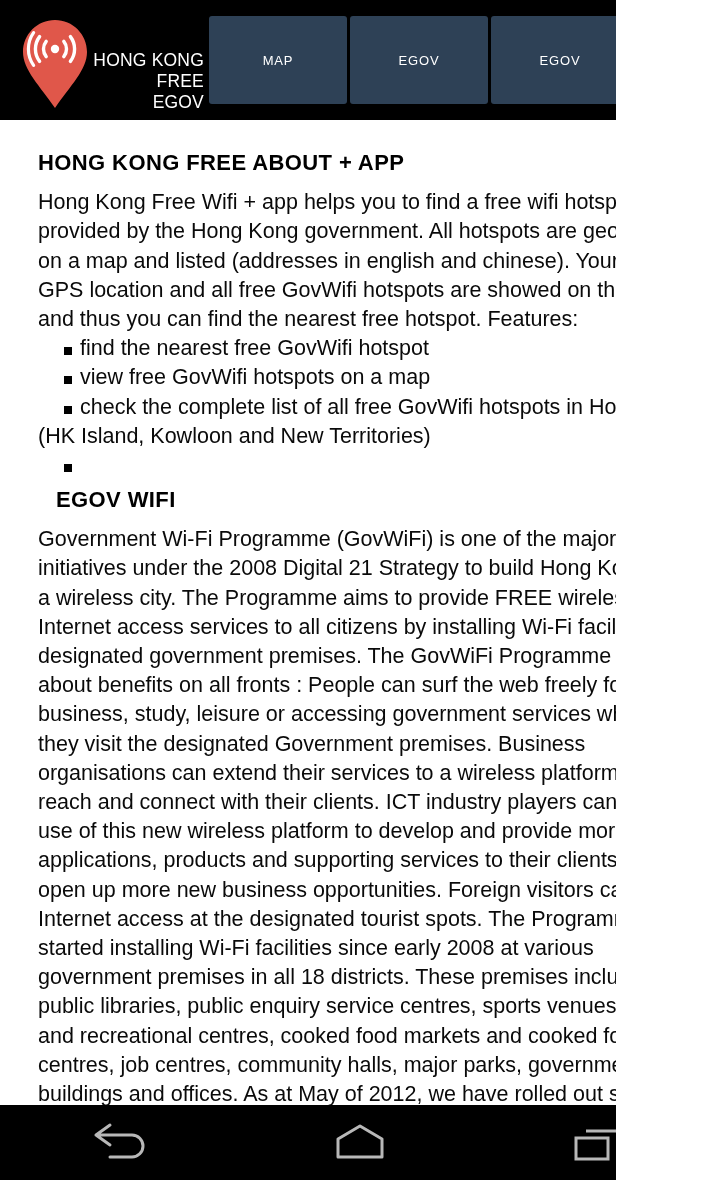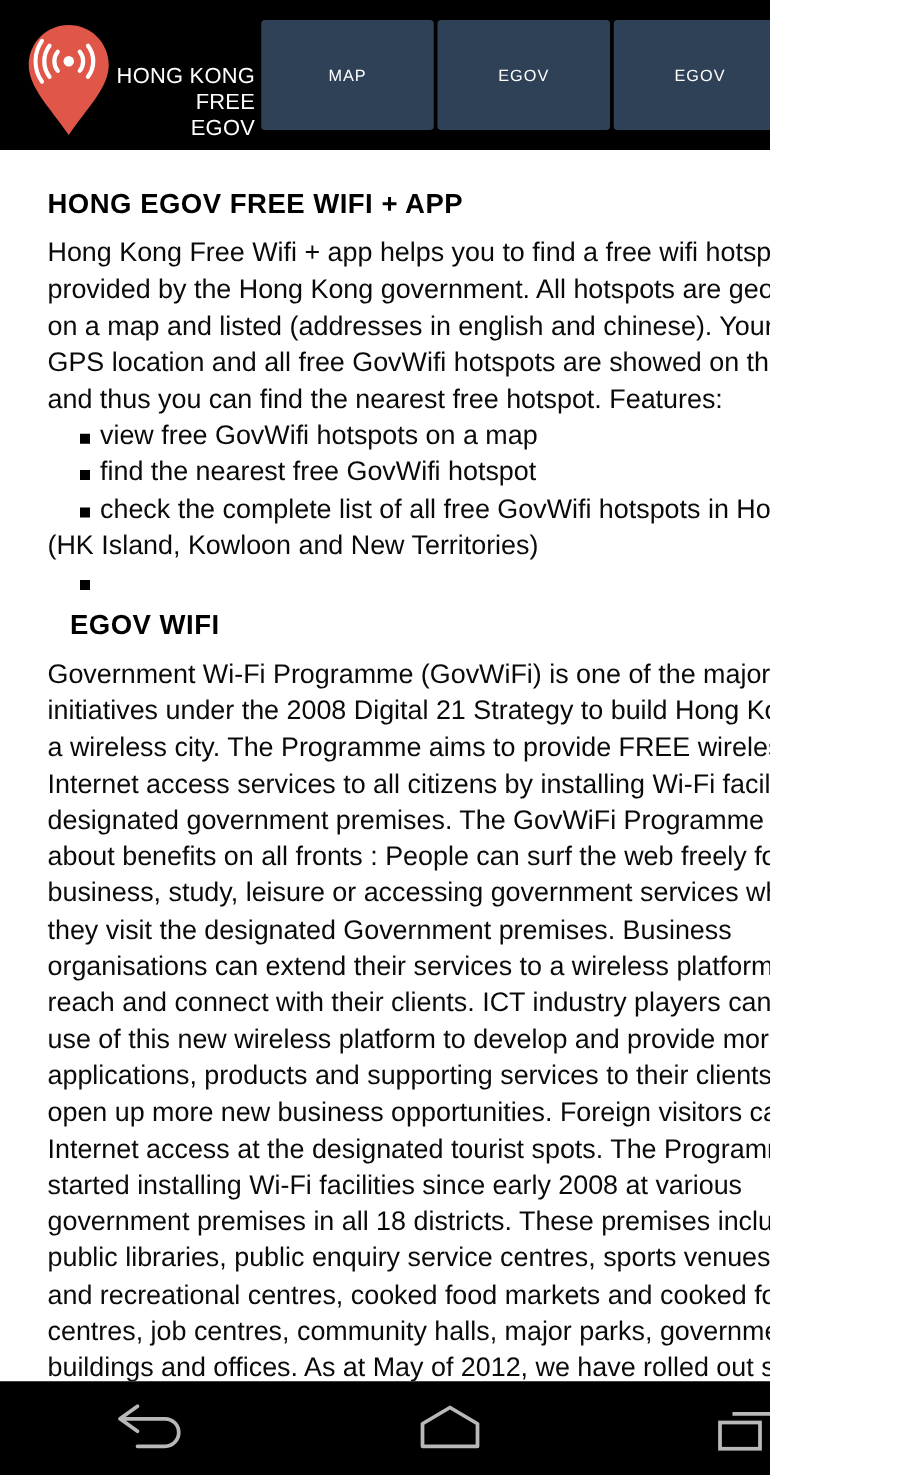--- a/index.html
+++ b/index.html
@@ -194,27 +194,27 @@
           <line x1="2.5" y1="22" x2="13" y2="22" stroke="#ffffff" stroke-width="2.2"></line>
           <line x1="31" y1="22" x2="41.5" y2="22" stroke="#ffffff" stroke-width="2.2"></line>
         </svg>
       </div>
     </div>
   </div>
 
   <div id="content">
     <div id="doc">
 
-      <div class="sec-title">HONG EGOV FREE WIFI + APP</div>
+      <div class="sec-title">HONG KONG FREE ABOUT + APP</div>
 
       <p class="para">Hong Kong Free Wifi + app helps you to find a free wifi hotspot provided by the Hong Kong government. All hotspots are geo-located on a map and listed (addresses in english and chinese). Your current GPS location and all free GovWifi hotspots are showed on the map and thus you can find the nearest free hotspot. Features:</p>
 
       <ul class="bullets">
+        <li><span class="sq"></span><span>find the nearest free GovWifi hotspot</span></li>
         <li><span class="sq"></span><span>view free GovWifi hotspots on a map</span></li>
-        <li><span class="sq"></span><span>find the nearest free GovWifi hotspot</span></li>
         <li><span class="sq"></span><span>check the complete list of all free GovWifi hotspots in Hong Kong (HK Island, Kowloon and New Territories)</span></li>
         <li><span class="sq"></span></li>
       </ul>
 
       <div class="sec-title second">EGOV WIFI</div>
 
       <p class="para">Government Wi-Fi Programme (GovWiFi) is one of the major initiatives under the 2008 Digital 21 Strategy to build Hong Kong into a wireless city. The Programme aims to provide FREE wireless Internet access services to all citizens by installing Wi-Fi facilities at designated government premises. The GovWiFi Programme brings about benefits on all fronts : People can surf the web freely for business, study, leisure or accessing government services whenever they visit the designated Government premises. Business organisations can extend their services to a wireless platform to reach and connect with their clients. ICT industry players can make use of this new wireless platform to develop and provide more Wi-Fi applications, products and supporting services to their clients, and open up more new business opportunities. Foreign visitors can enjoy Internet access at the designated tourist spots. The Programme started installing Wi-Fi facilities since early 2008 at various government premises in all 18 districts. These premises include public libraries, public enquiry service centres, sports venues, cultural and recreational centres, cooked food markets and cooked food centres, job centres, community halls, major parks, government buildings and offices. As at May of 2012, we have rolled out service at around 400 premises. You may visit our GovWiFi Locator and Premises List section for details about launched premises and Wi-Fi Coverage. The Next Generation GovWiFi Programme (new Programme) succeeded the initial programme after the expiry of its service contract in December 2012. Enhancements in new Programme include:</p>
 
     </div>
   </div>

